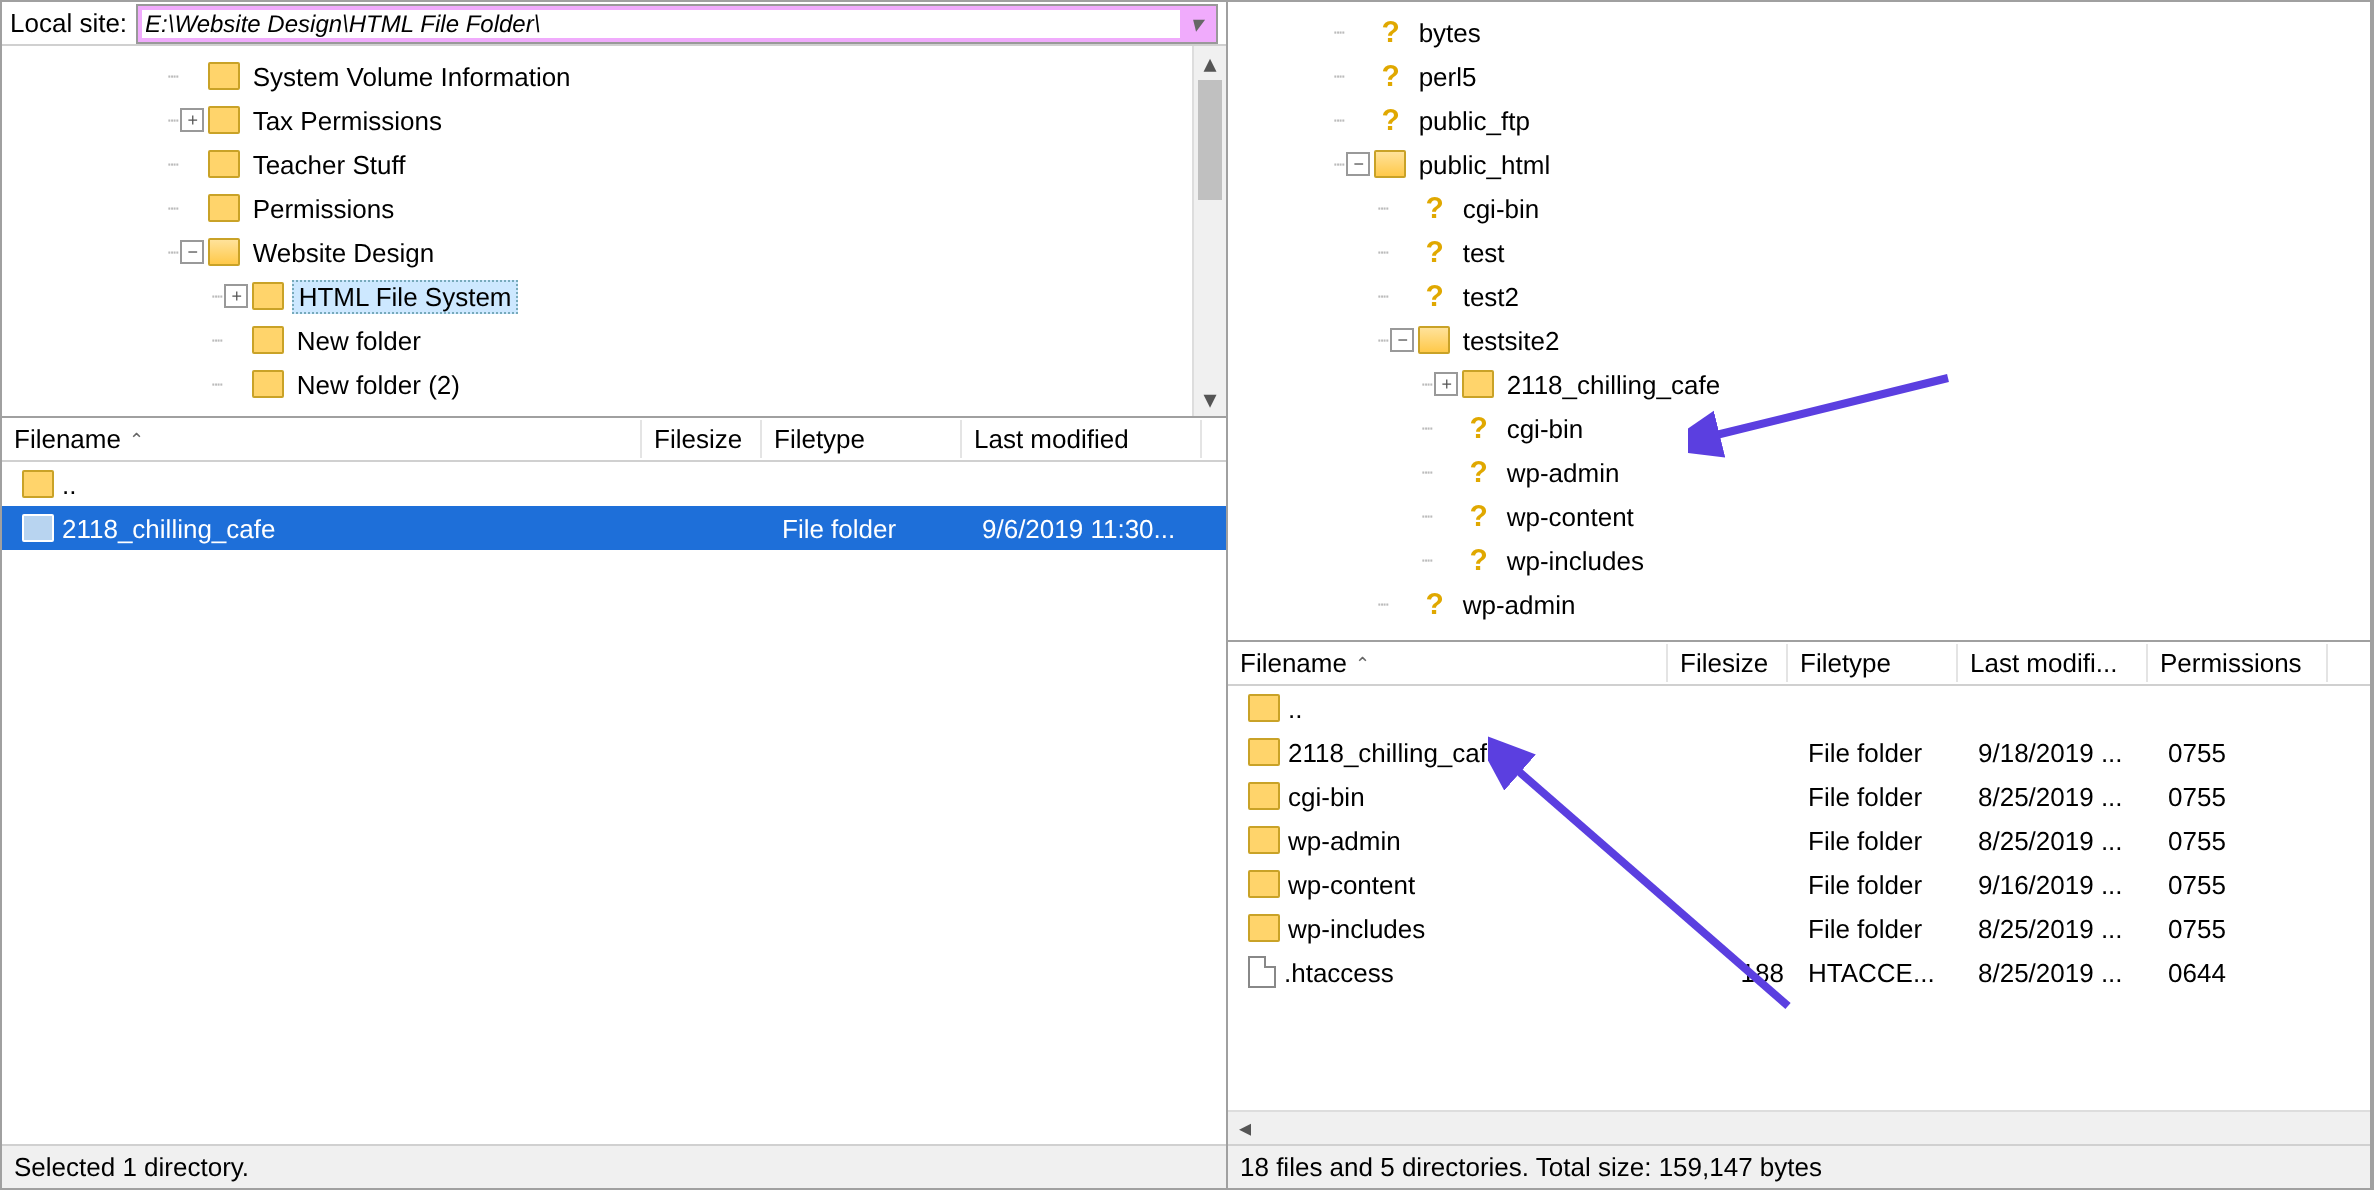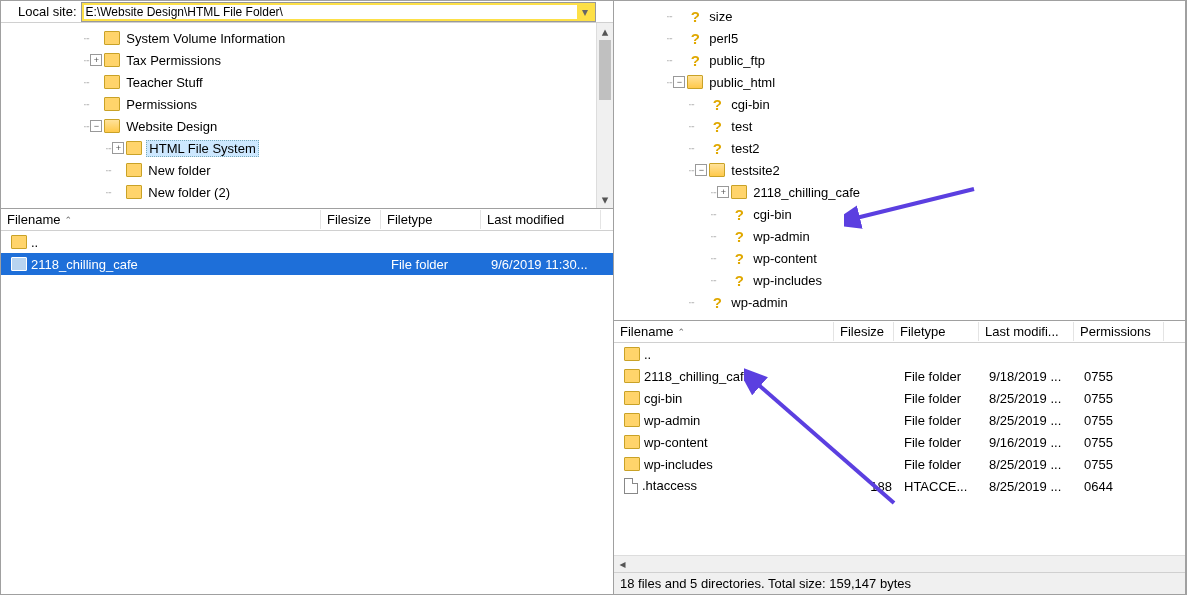--- a/index.html
+++ b/index.html
@@ -1,23 +1,23 @@
 <!DOCTYPE html>
 <html><head>
 <meta charset="utf-8">
 <style>
   * { box-sizing: border-box; }
   body { margin:0; font-family: "Segoe UI", Tahoma, sans-serif; font-size:12px; background:#fff; color:#000; }
   .app { display:flex; width:1187px; height:595px; border:1px solid #a0a0a0; }
   .pane { display:flex; flex-direction:column; border-right:1px solid #a0a0a0; }
   .left { width:613px; }
   .right { flex:1; }
-  .site-row { display:flex; align-items:center; height:22px; border-bottom:1px solid #d0d0d0; padding:0 17px; gap:4px; }
+  .site-row { display:flex; align-items:center; height:22px; border-bottom:1px solid #d0d0d0; padding:0 4px; gap:4px; }
   .site-label { font-size:13px; white-space:nowrap; }
-  .combobox { flex:1; display:flex; align-items:center; border:1px solid #999; background:#fde047; height:20px; padding:0 2px; }
+  .combobox { flex:1; display:flex; align-items:center; border:1px solid #999; background:#f0abfc; height:20px; padding:0 2px;font-style:italic; }
   .combobox input { flex:1; border:0; outline:0; font:inherit; padding:0 2px; }
   .combo-arrow { width:16px; height:16px; display:flex; align-items:center; justify-content:center; color:#666; }
   .text-input { flex:1; border:0; font:inherit; padding:0 2px; outline:0; }
   .tree { position:relative; overflow:auto; background:#fff; border-bottom:1px solid #a0a0a0; font-size:13px; padding:4px 0; }
   .tree.left-tree { height:186px; }
   .tree.right-tree { height:320px; }
   .scrollbar { position:absolute; right:0; top:0; bottom:0; width:17px; background:#f0f0f0; border-left:1px solid #ddd; }
   .sb-btn { height:17px; background:#f0f0f0; display:flex; align-items:center; justify-content:center; color:#555; }
   .sb-thumb { position:absolute; left:2px; right:2px; top:17px; height:60px; background:#c0c0c0; border-radius:0; }
   .tree-row { display:flex; align-items:center; height:22px; padding-left:4px; white-space:nowrap; }
@@ -143,38 +143,39 @@
         <div class="list-row selected">
           <div class="c col-fname-l" style="display: flex; align-items: center;">
             <span class="folder-ico"></span>
             <span>2118_chilling_cafe</span>
           </div>
           <div class="c col-fsize-l" style="text-align: right;"></div>
           <div class="c col-ftype-l">File folder</div>
           <div class="c col-fmod-l">9/6/2019 11:30...</div>
         </div>
       </div>
+    <div class="status-bar">Selected 1 directory.</div>
   </div>
 
   <div class="pane right">
     <div class="tree right-tree" id="remote-tree">
 
       <svg class="arrow-annot" style="left:230px; top:178px;" width="140" height="60">
         <defs>
             <marker id="ah1" markerWidth="10" markerHeight="10" refX="2" refY="3" orient="auto">
               <path d="M0,0 L0,6 L8,3 z" fill="#5b3fe0"></path>
             </marker>
           </defs>
         <line x1="130" y1="10" x2="8" y2="40" stroke="#5b3fe0" stroke-width="4" marker-end="url(#ah1)"></line>
       </svg>
     <div class="tree-row" style="padding-left: 52px;">
           <span class="dots">····</span>
           <span class="noexp"></span>
           <span class="q-ico">?</span>
-          <span class="tlabel">size</span>
+          <span class="tlabel">bytes</span>
         </div>
         <div class="tree-row" style="padding-left: 52px;">
           <span class="dots">····</span>
           <span class="noexp"></span>
           <span class="q-ico">?</span>
           <span class="tlabel">perl5</span>
         </div>
         <div class="tree-row" style="padding-left: 52px;">
           <span class="dots">····</span>
           <span class="noexp"></span>
@@ -313,21 +314,21 @@
           <div class="c col-fname-r" style="display: flex; align-items: center;">
             <span class="folder-ico"></span>
             <span>wp-includes</span>
           </div>
           <div class="c col-fsize-r" style="text-align: right;"></div>
           <div class="c col-ftype-r">File folder</div>
           <div class="c col-fmod-r">8/25/2019 ...</div>
           <div class="c col-perm-r">0755</div>
         </div>
         <div class="list-row">
-          <div class="c col-fname-r" style="display: flex; ">
+          <div class="c col-fname-r" style="display: flex; align-items: center;">
             <span class="file-ico"></span>
             <span>.htaccess</span>
           </div>
           <div class="c col-fsize-r" style="text-align: right;">188</div>
           <div class="c col-ftype-r">HTACCE...</div>
           <div class="c col-fmod-r">8/25/2019 ...</div>
           <div class="c col-perm-r">0644</div>
         </div>
         <svg width="170" height="150" class="arrow-annot" style="left: 130px; top: 20px;">
           <defs>

